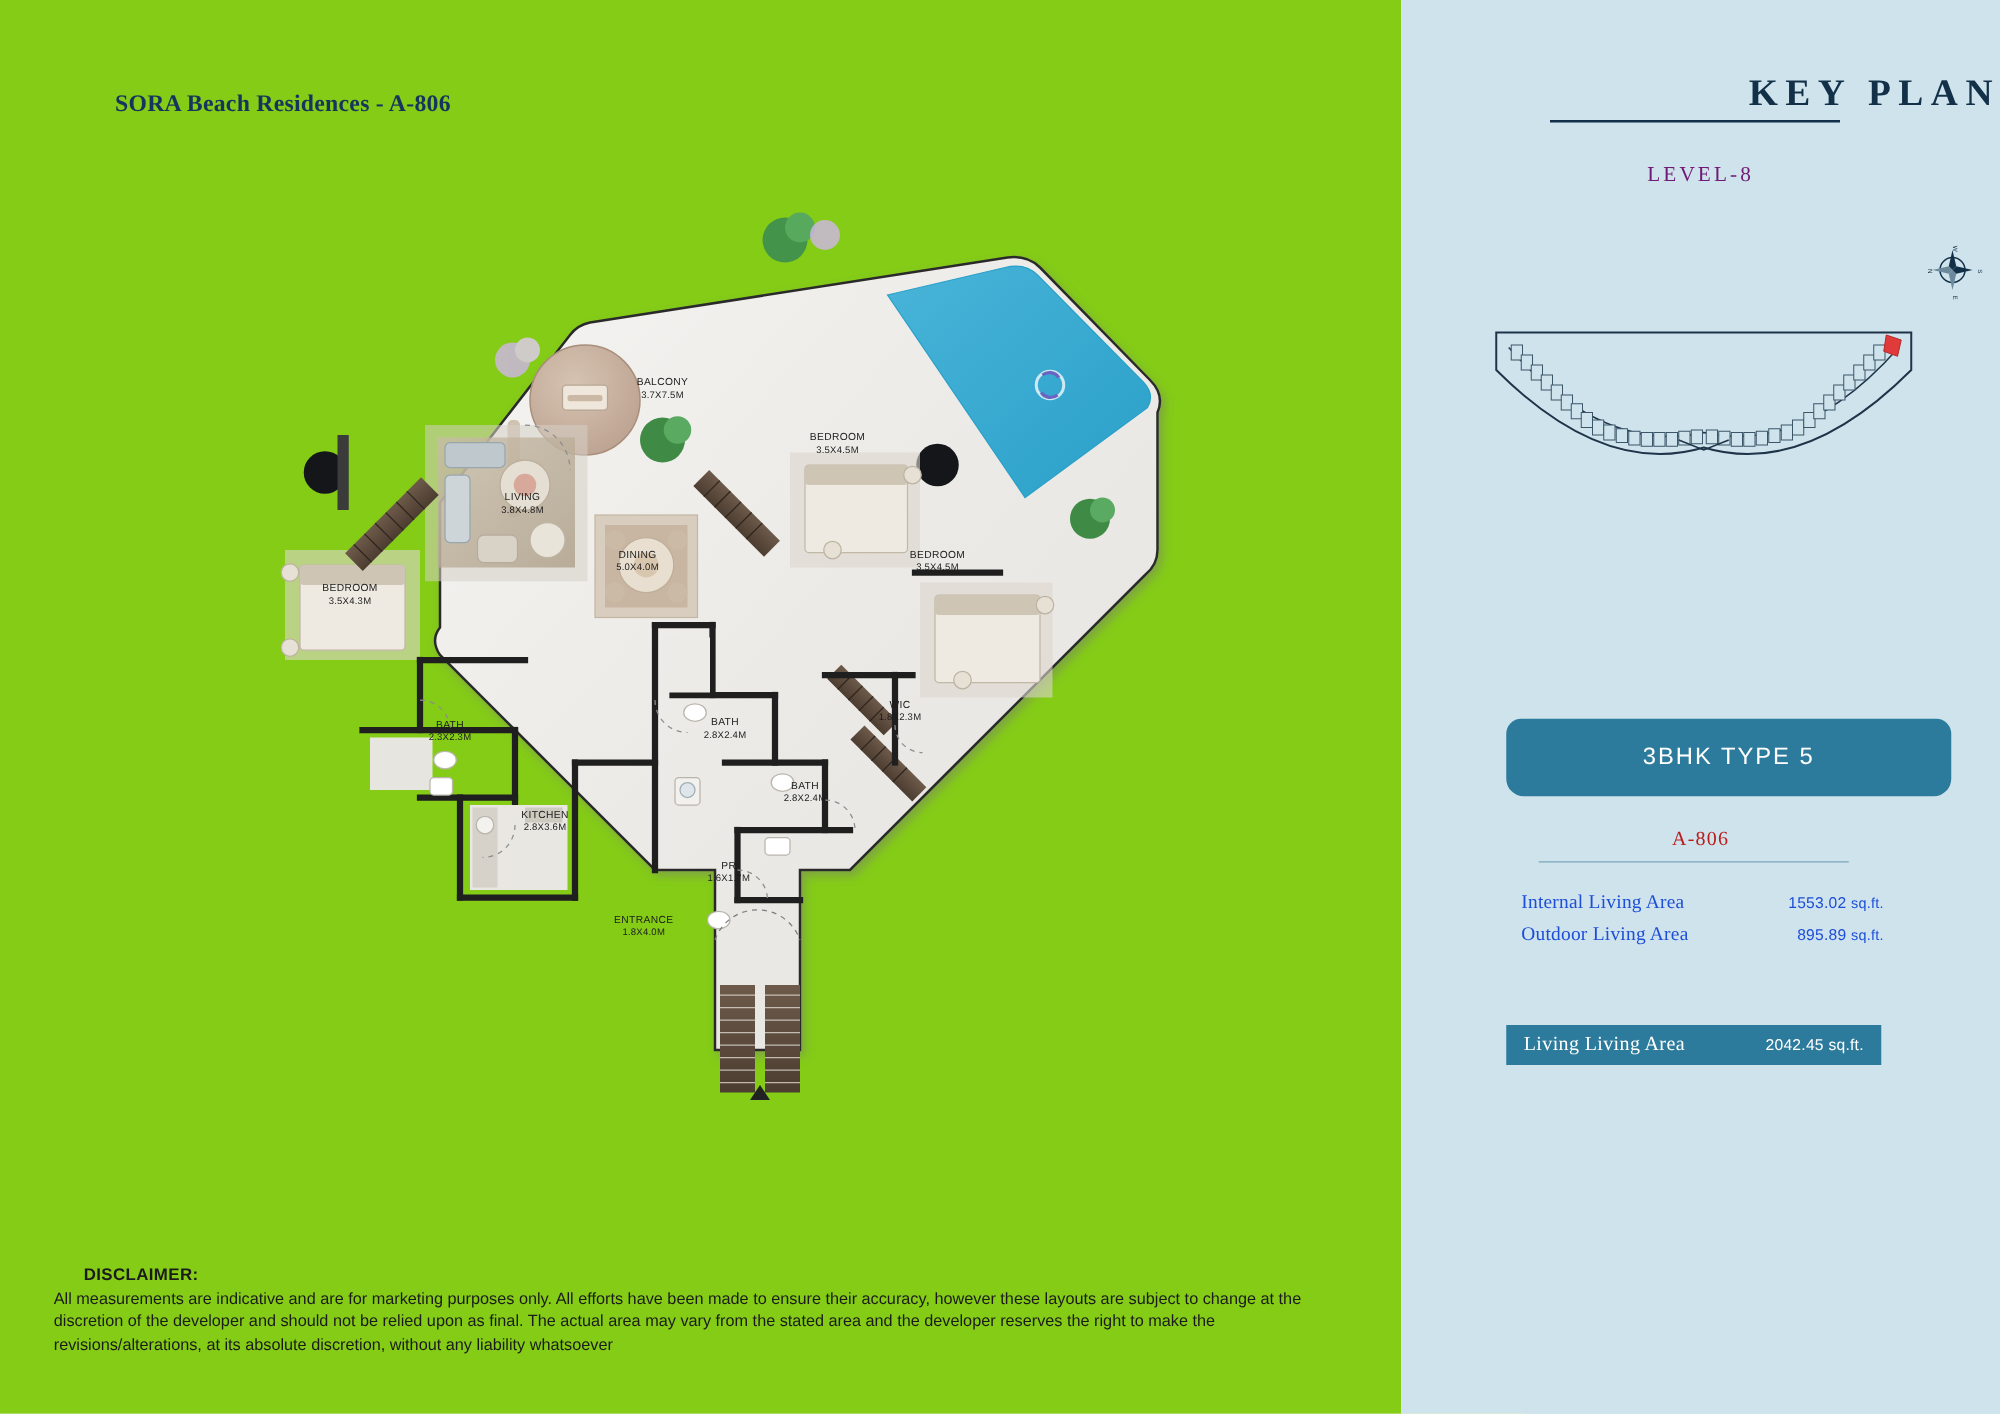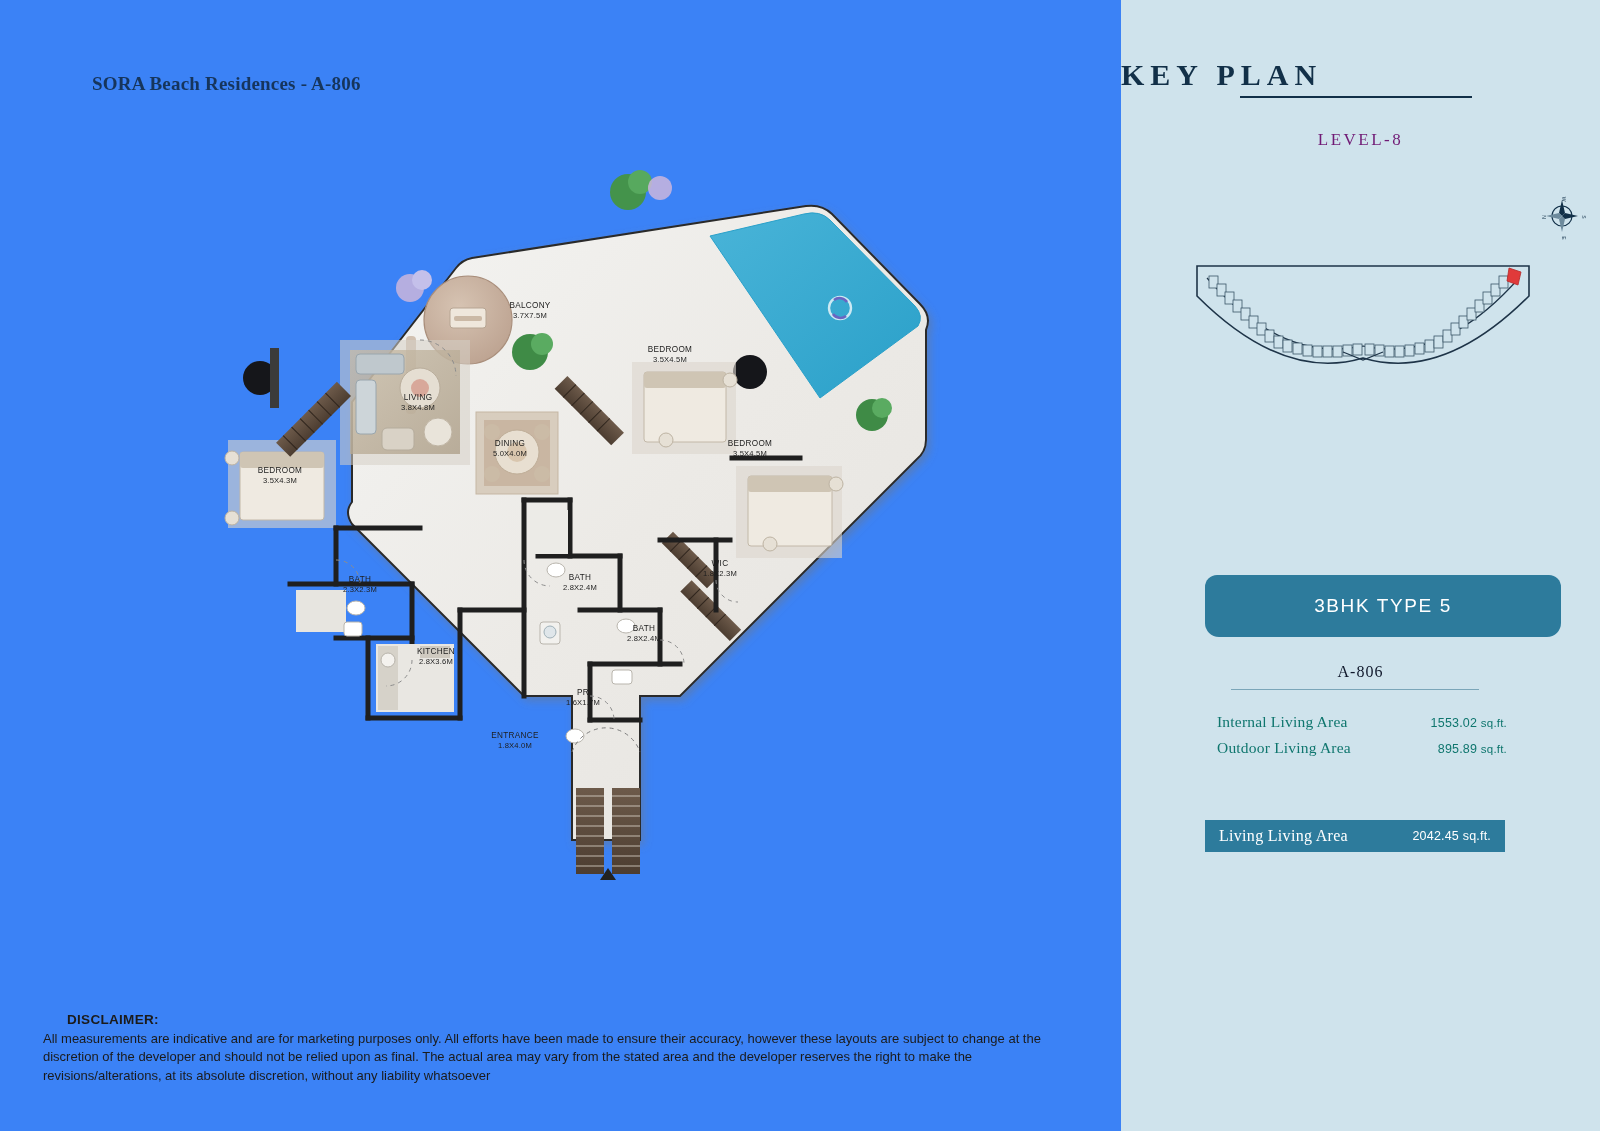--- a/index.html
+++ b/index.html
@@ -10,21 +10,21 @@
     font-family: "Liberation Sans", sans-serif;
     overflow: hidden;
     position: relative;
   }
 
   
   .page { position: relative; width: 1600px; height: 1131px; display: flex; }
   .left-pane {
     position: relative;
     width: 1121px; height: 1131px;
-    background: #3b82f6;
+    background: #84cc16;
     flex: 0 0 1121px;
   }
   .right-pane {
     position: relative;
     width: 479px; height: 1131px;
     background: #cfe3ec;
     flex: 0 0 479px;
   }
 
   
@@ -66,21 +66,21 @@
     width: 860px; height: 780px;
   }
   .plan-stage svg { display: block; }
 
   
 
   
   .kp-title {
     position: absolute;
     left: 0; right: 0; top: 58px;
-    text-align: left;
+    text-align: right;
     font-family: "Liberation Serif", serif;
     font-size: 30px;
     font-weight: 700;
     letter-spacing: 6px;
     color: #123048;
   }
   .kp-title-rule {
     position: absolute;
     left: 119px; top: 96px;
     width: 232px; height: 2px;
@@ -122,40 +122,40 @@
     justify-content: center;
     font-family: "Liberation Sans", sans-serif;
   }
   .unit-code {
     position: absolute;
     left: 0; right: 0; top: 663px;
     text-align: center;
     font-family: "Liberation Serif", serif;
     font-size: 16px;
     letter-spacing: 1px;
-    color: #0f172a;
+    color: #b91c1c;
   }
   .unit-rule {
     position: absolute;
     left: 110px; top: 689px;
     width: 248px; height: 1px;
     background: #7ba6b9;
   }
 
   .area-rows {
     position: absolute;
     left: 96px; top: 713px;
     width: 290px;
   }
   .area-row {
     display: flex;
     align-items: baseline;
     justify-content: space-between;
     margin-bottom: 8px;
-    color: #0f766e;
+    color: #1d4ed8;
   }
   .area-label {
     font-family: "Liberation Serif", serif;
     font-size: 15.5px;
     letter-spacing: .2px;
   }
   .area-val {
     font-size: 12.5px;
     letter-spacing: .2px;
     white-space: nowrap;

